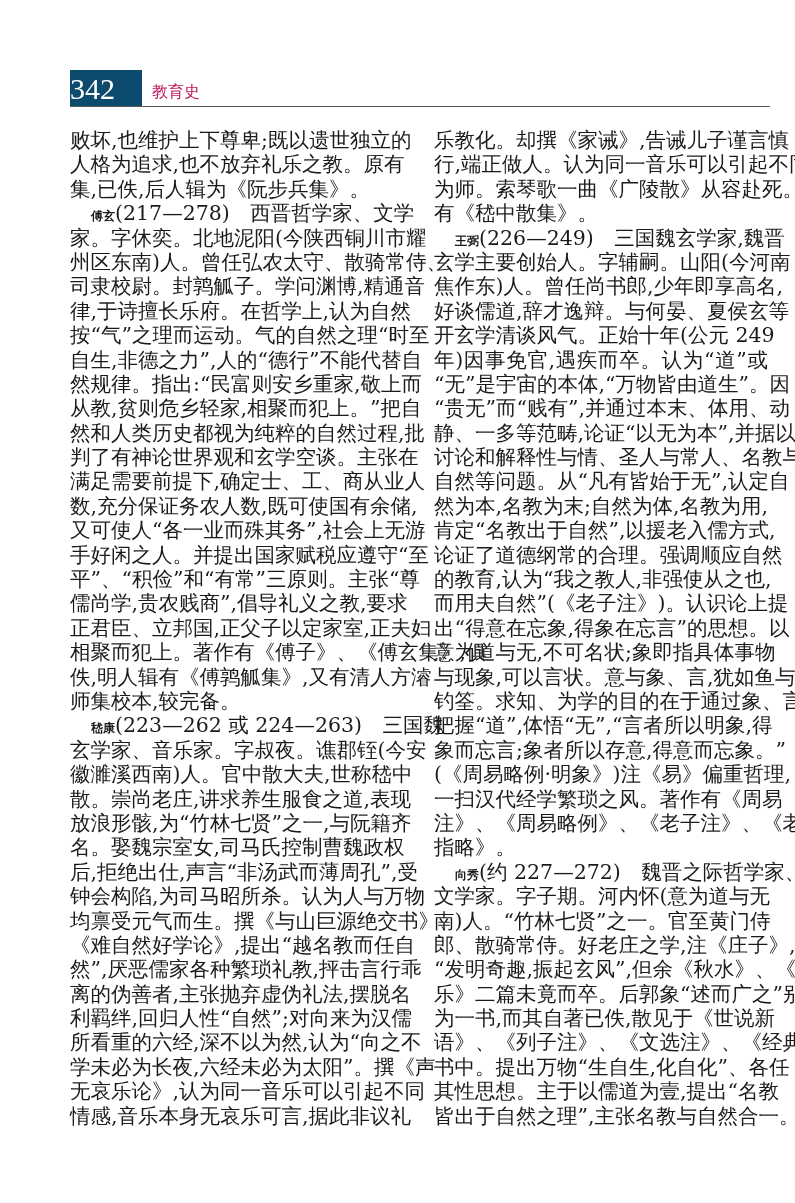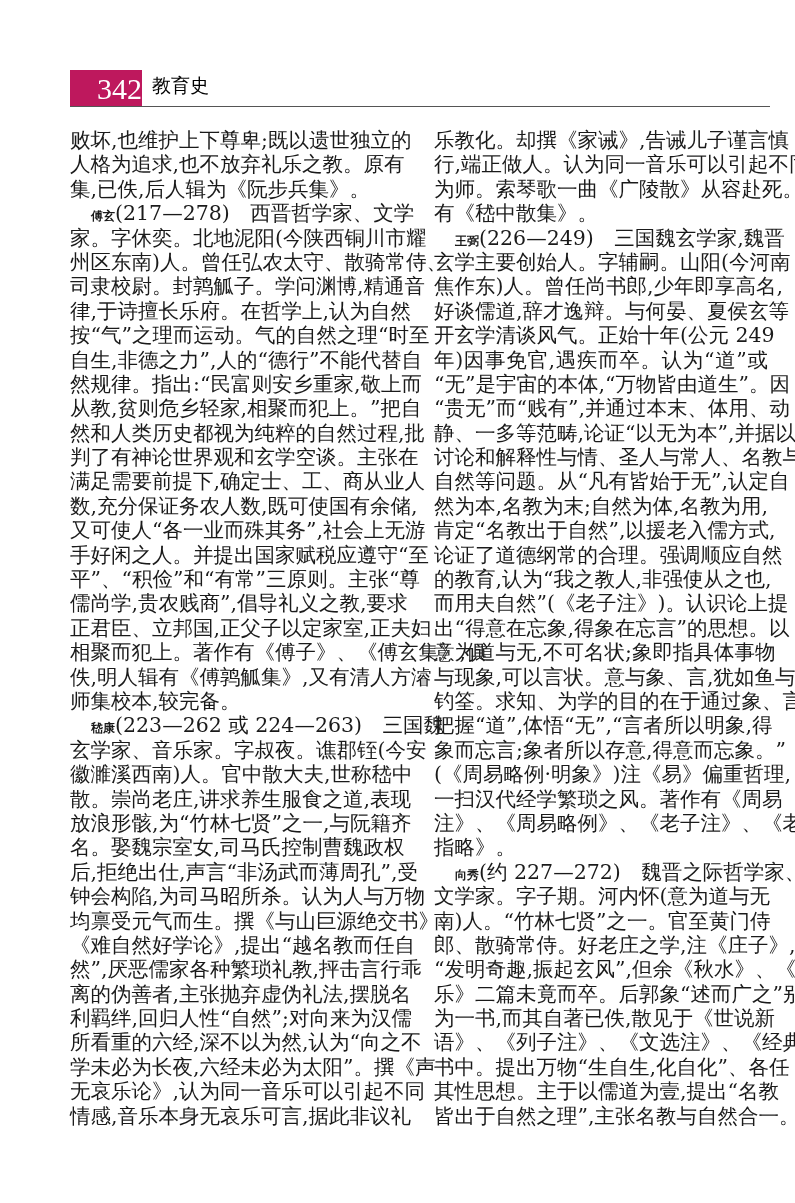--- a/index.html
+++ b/index.html
@@ -1,22 +1,22 @@
 <!DOCTYPE html>
 <html><head>
 <meta charset="utf-8">
 <style>
   html, body { margin: 0; padding: 0; background: #ffffff; }
   body { width: 795px; height: 1203px; position: relative; overflow: hidden;
          font-family: "DejaVu Serif", "Liberation Serif", serif; color: #1a1a1a; }
   .header { position: absolute; left: 70px; top: 70px; width: 700px; height: 37px; }
-  .page-num-box { position: absolute; left: 0; top: 0; width: 72px; height: 37px; background: #be185d;
+  .page-num-box { position: absolute; left: 0; top: 0; width: 72px; height: 37px; background: #0c4a6e;
                   color: #fff; font-family: "Liberation Serif", serif; font-size: 30px; line-height: 37px;
-                  text-align: right; letter-spacing: 0px; }
-  .running-title { position: absolute; left: 82px; top: 3px; font-size: 19px; line-height: 24px; color: #000000; }
+                  text-align: left; letter-spacing: 0px; }
+  .running-title { position: absolute; left: 82px; top: 10px; font-size: 16px; line-height: 24px; color: #be185d; }
   .header-rule { position: absolute; left: 0; top: 36px; width: 700px; height: 1px; background: #555; }
   .col { position: absolute; top: 128px; font-size: 20.5px; line-height: 24.4px; text-align: justify; }
   .col-left { left: 70px; width: 330px; }
   .col-right { left: 434px; width: 334px; }
   .line { display: block; white-space: nowrap; height: 24.4px; text-align-last: justify; text-align: justify; }
   .line.last { text-align-last: left; }
   .indent { padding-left: 21px; }
   .entry-name { font-weight: bold; font-family: "DejaVu Sans", "Liberation Sans", sans-serif; font-size: 12px; }
 </style>
 </head>

